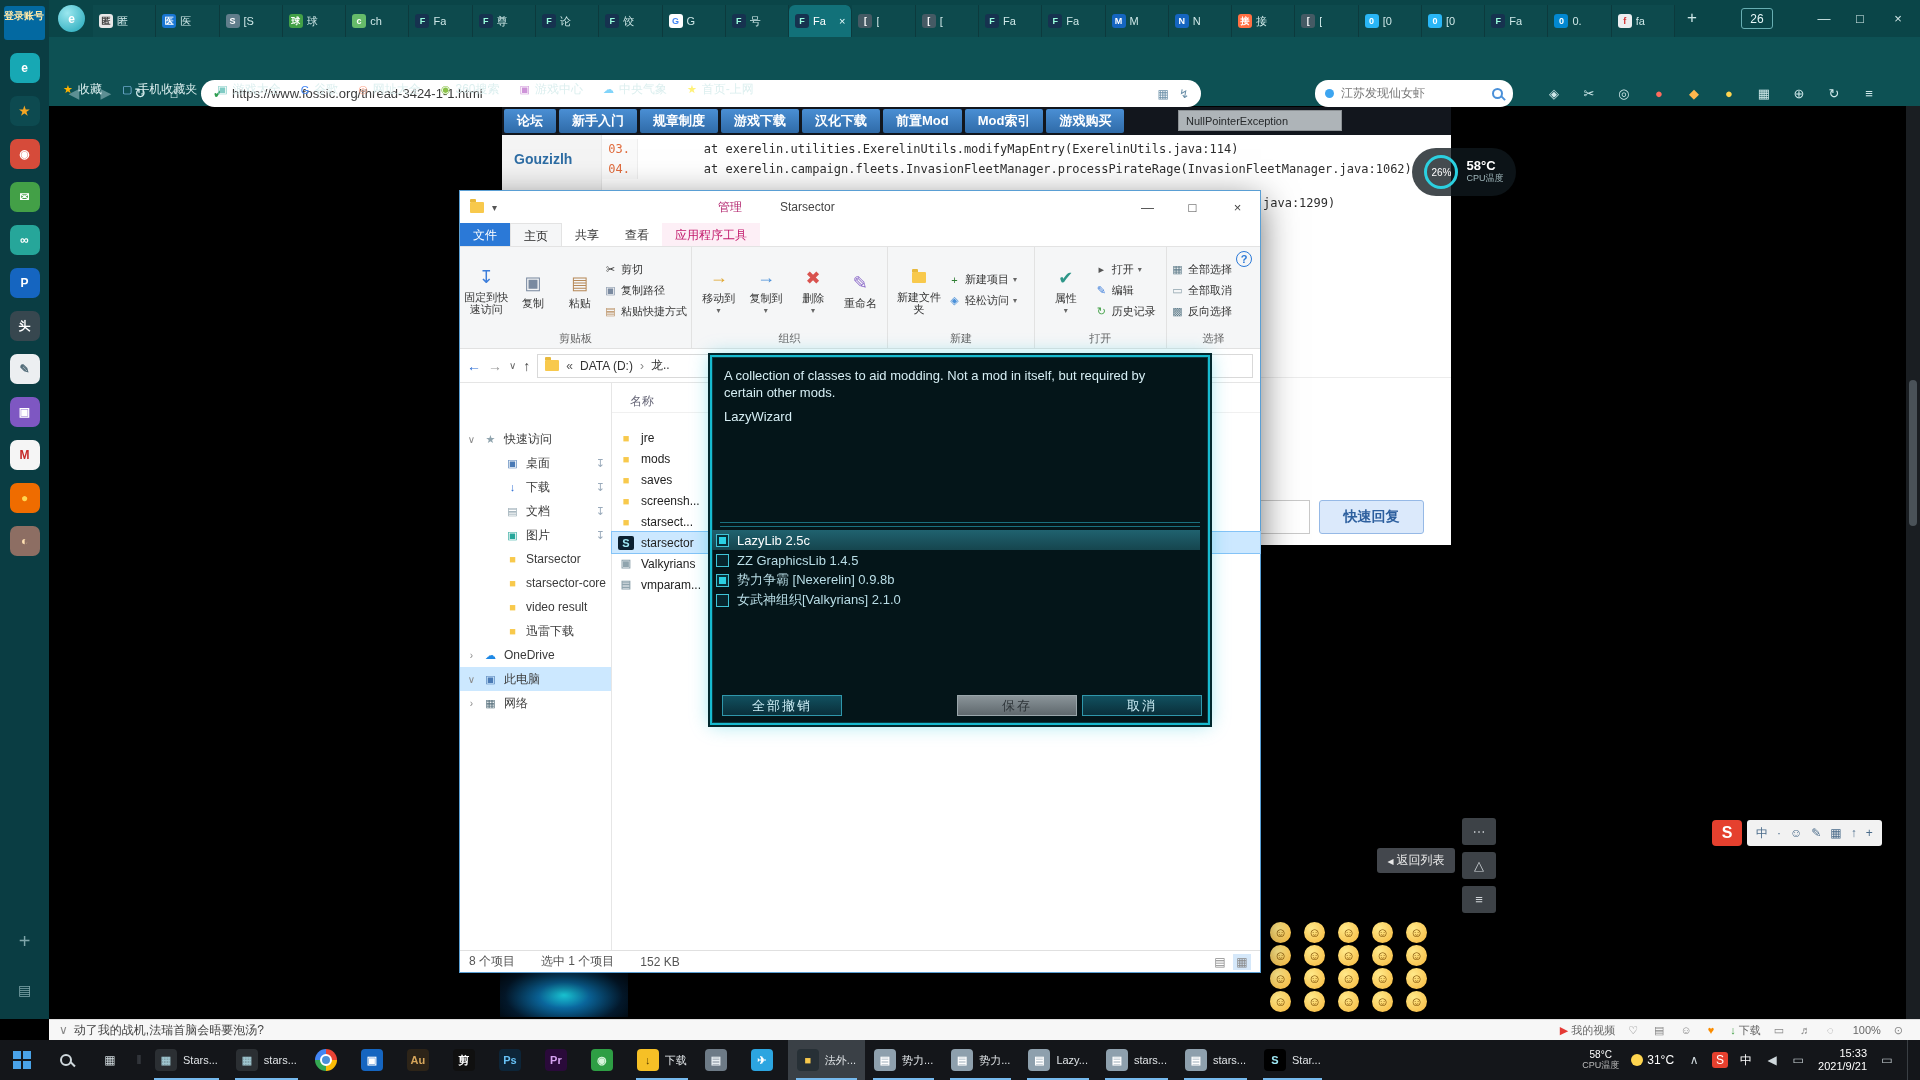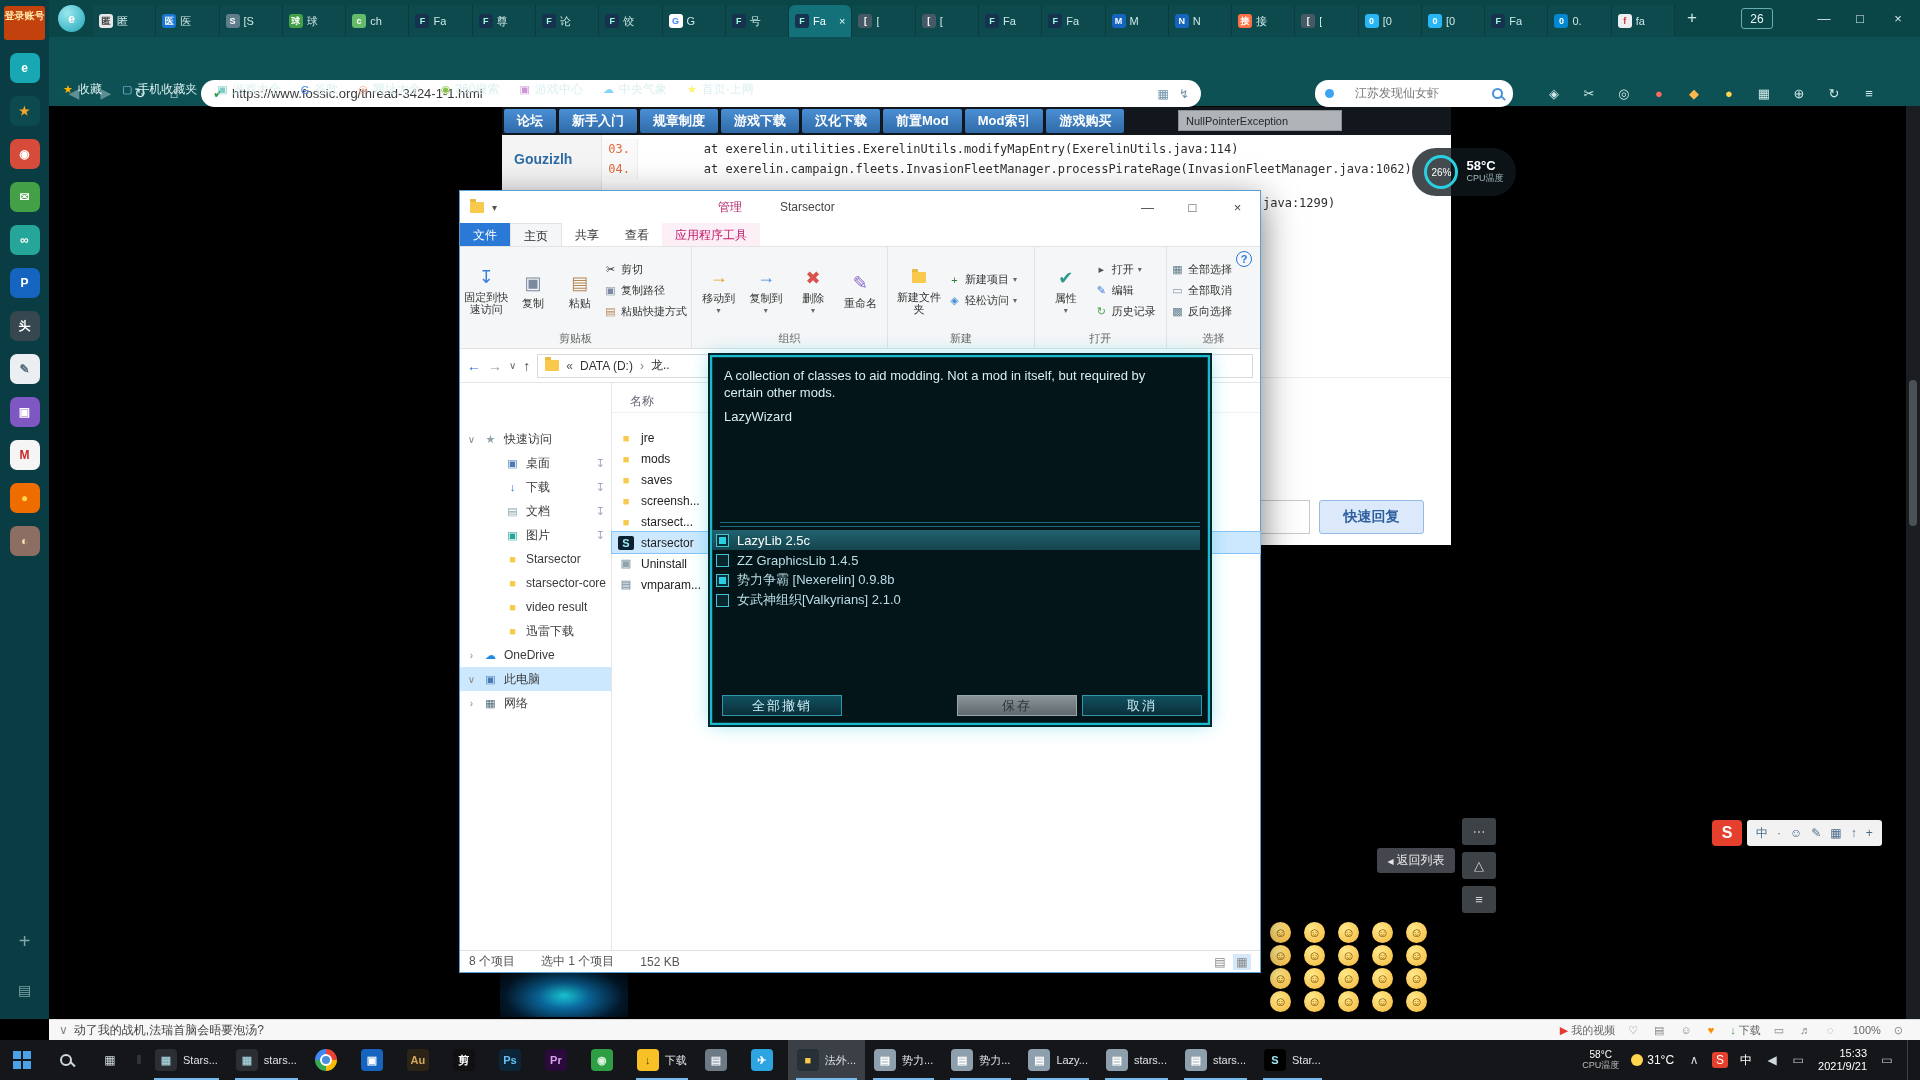--- a/index.html
+++ b/index.html
@@ -1,41 +1,41 @@
 <!DOCTYPE html>
 <html><head>
 <meta charset="utf-8">
 <style>
 *{margin:0;padding:0;box-sizing:border-box}
 body{background:#222;font-family:"Liberation Sans",sans-serif}
 .screen{position:relative;width:1920px;height:1080px;background:#000;overflow:hidden;color:#ddd;font-size:12px}
 
 .dock{position:absolute;left:0;top:0;width:49px;height:1019px;background:#0a3d43;z-index:30}
-.login-badge{margin:6px 4px 0;width:41px;height:34px;background:#c2410c;color:#ffe9a8;font-size:10px;line-height:12px;text-align:center;padding-top:4px;border-radius:3px;font-weight:bold}
+.login-badge{margin:6px 4px 0;width:41px;height:34px;background:#0369a1;color:#ffe9a8;font-size:10px;line-height:12px;text-align:left;padding-top:4px;border-radius:3px;font-weight:bold}
 .dock-item{width:30px;height:30px;border-radius:7px;margin:13px auto 0;display:flex;align-items:center;justify-content:center;font-size:12px;font-weight:bold}
 .dock-plus{position:absolute;left:0;width:49px;text-align:center;color:#7fa6aa;font-size:20px}
 
 .chrome{position:absolute;left:49px;top:0;width:1871px;height:106px;background:#0d5154;z-index:30}
 .tabbar{position:absolute;inset:0 0 auto 0;height:37px;background:#0a4548}
 .blogo{position:absolute;left:9px;top:5px;width:27px;height:27px;border-radius:50%;background:radial-gradient(circle at 35% 30%,#9be7ef,#1fa6b8);color:#fff;font-weight:bold;display:flex;align-items:center;justify-content:center}
 .tabs{position:absolute;left:44px;top:5px;width:1582px;height:32px;display:flex}
 .tab{flex:1 1 0;max-width:64px;display:flex;align-items:center;gap:4px;padding:0 6px;border-right:1px solid #0c3a3d;background:#0d4a4d;color:#cfe8e8;font-size:11px;overflow:hidden;white-space:nowrap}
 .tab.active{background:#127179;border-radius:6px 6px 0 0;color:#fff}
 .fav{width:14px;height:14px;border-radius:3px;flex:0 0 14px;display:flex;align-items:center;justify-content:center;font-size:9px;font-weight:bold}
 .tlabel{overflow:hidden}
 .tabx{display:none;margin-left:auto;color:#eaffff;font-size:11px}
 .tab.active .tabx{display:inline}
 .newtab{position:absolute;left:1638px;top:8px;color:#cfe8e8;font-size:17px}
 .tabcount{position:absolute;left:1692px;top:8px;width:32px;height:21px;border:1px solid #67aeb2;border-radius:3px;color:#e8f8f8;font-size:12px;display:flex;align-items:center;justify-content:center}
 .tabctl{position:absolute;top:6px;width:34px;height:24px;display:flex;align-items:center;justify-content:center;color:#d5eaea;font-size:13px}
 .toolbar{position:absolute;left:0;top:37px;width:100%;height:36px}
 .navbtn{position:absolute;top:44px;width:26px;height:24px;display:flex;align-items:center;justify-content:center;font-size:14px}
 .urlbox{position:absolute;left:152px;top:43px;width:1000px;height:27px;background:#fff;border-radius:14px;display:flex;align-items:center;padding:0 12px;gap:8px;color:#3a3a3a;font-size:13px}
 .url-icons{margin-left:auto;display:flex;gap:10px;color:#6b8fa8;font-size:12px}
-.searchbox{position:absolute;left:1266px;top:43px;width:198px;height:27px;background:#fff;border-radius:13px;display:flex;align-items:center;padding:0 10px;gap:21px;color:#777;font-size:12px}
+.searchbox{position:absolute;left:1266px;top:43px;width:198px;height:27px;background:#fff;border-radius:13px;display:flex;align-items:center;padding:0 10px;gap:7px;color:#777;font-size:12px}
 .sdot{width:9px;height:9px;border-radius:50%;background:#3da5f0}
 .mag2{width:11px;height:11px;border:2px solid #4a90d9;border-radius:50%;position:relative;margin-left:auto}
 .mag2::after{content:"";position:absolute;width:6px;height:2px;background:#4a90d9;transform:rotate(45deg);right:-5px;bottom:-2px}
 .tbicons{position:absolute;left:1492px;top:45px;display:flex;gap:9px}
 .tbico{width:26px;height:22px;display:flex;align-items:center;justify-content:center;font-size:13px}
 .bookmarks{position:absolute;left:0;top:73px;width:100%;height:33px;display:flex;align-items:center;gap:20px;padding-left:14px}
 .bmk{display:flex;align-items:center;gap:5px;color:#dcefef;font-size:12px}
 .bmk .bico{font-size:11px}
 
 .fnav{position:absolute;left:502px;top:107px;width:949px;height:28px;background:#12161d;display:flex;gap:3px;padding:2px 0 0 2px;z-index:1}
@@ -551,21 +551,21 @@
               <span>starsect...</span>
             </div>
 
             <div class="frow selected">
               <span class="fic" style="color: rgb(159, 232, 245); background: rgb(11, 32, 48);">S</span>
               <span>starsector</span>
             </div>
 
             <div class="frow">
               <span class="fic" style="color: rgb(144, 164, 174);">▣</span>
-              <span>Uninstall</span>
+              <span>Valkyrians</span>
             </div>
 
             <div class="frow">
               <span class="fic" style="color: rgb(144, 164, 174);">▤</span>
               <span>vmparam...</span>
             </div>
           </div>
       </div>
     </div>
     <div class="estatus">

